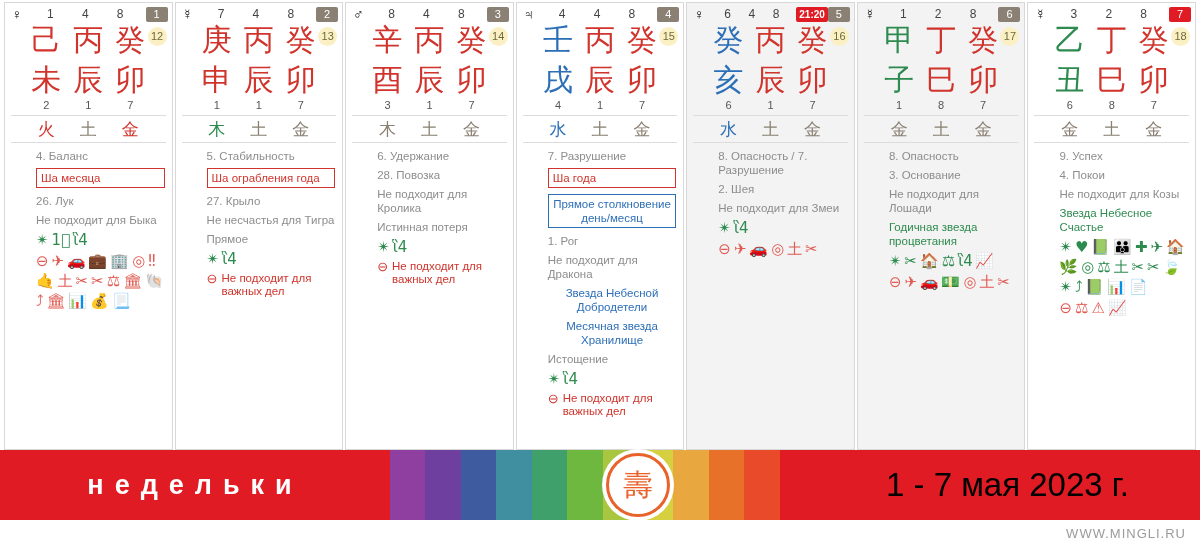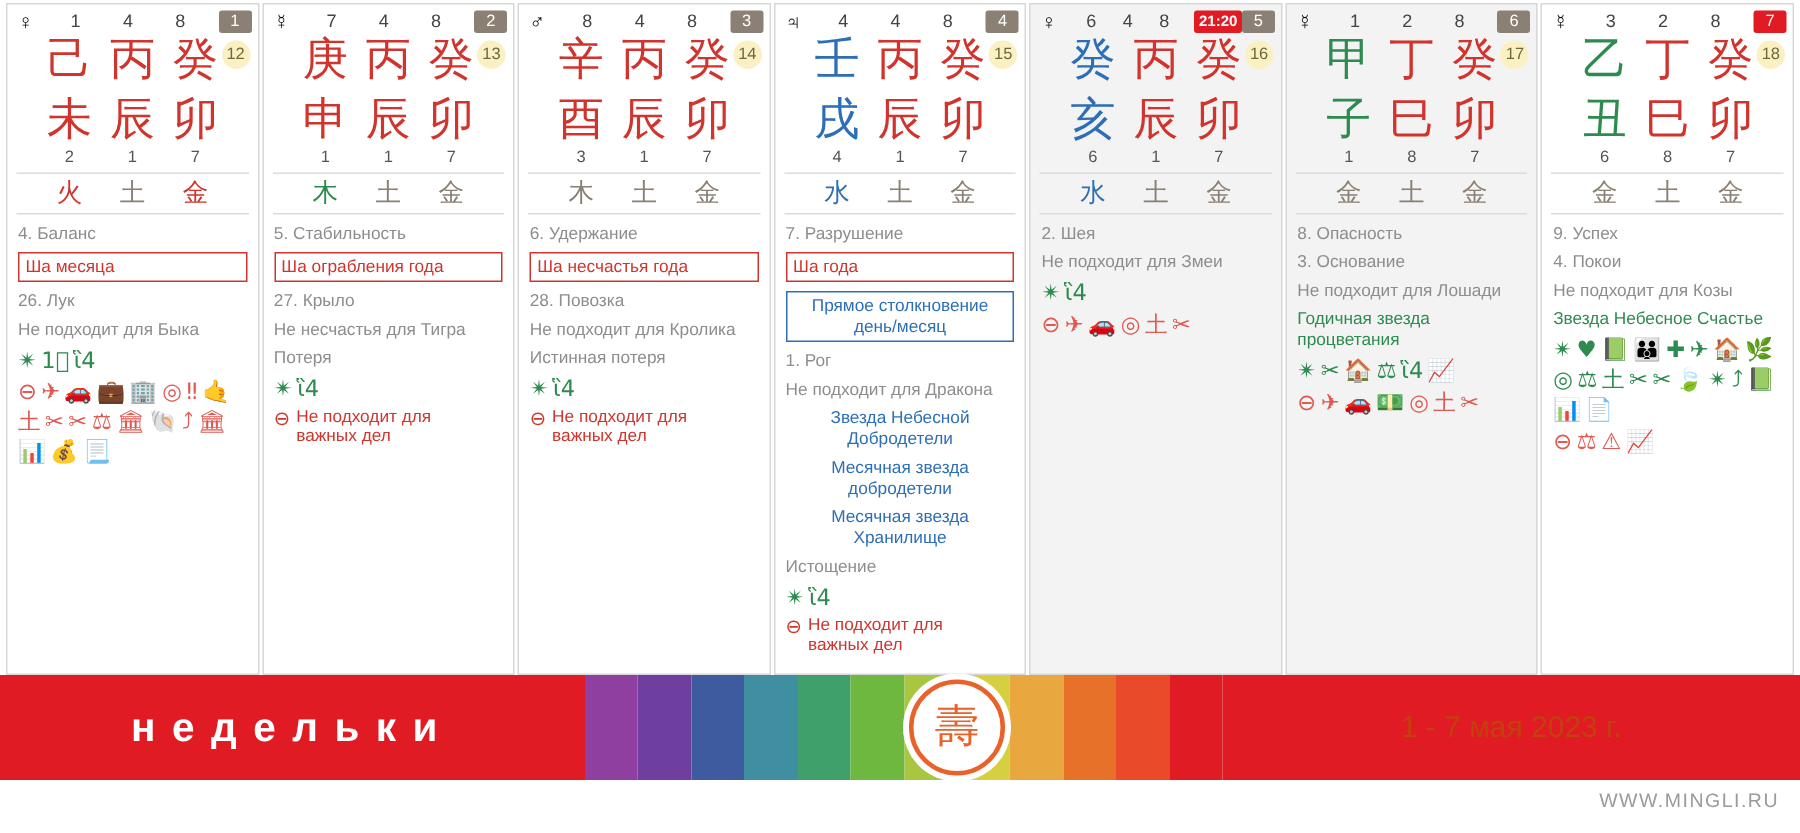--- a/index.html
+++ b/index.html
@@ -43,21 +43,21 @@
   }
   .smallnums{display:flex;justify-content:center;font-size:11px;color:#555;margin-top:-2px;}
   .smallnums span{width:42px;text-align:center;}
 
   .sep{border-top:1px solid #dcdcdc;margin:4px 6px 0 6px;}
   .elems{display:flex;justify-content:center;margin-top:3px;}
   .elems span{width:42px;text-align:center;font-family:"DejaVu Sans", sans-serif;font-size:17px;line-height:20px;}
   .sep2{border-top:1px solid #dcdcdc;margin:3px 6px 6px 6px;}
 
   
-  .txt{padding:0 7px 6px 7px;font-size:11.5px;line-height:14px;color:#555;}
+  .txt{padding:0 7px 6px 7px;font-size:11.5px;line-height:14px;color:#555;margin-left:24px;}
   .txt .line{margin:0 0 5px 0;}
   .txt .muted{color:#8d8d8d;}
   .txt .blue{color:#2d6fb7;text-align:center;}
   .txt .green{color:#2e8b4f;}
   .boxed{
     border:1px solid #d0342c;color:#d0342c;padding:2px 4px;margin:0 0 6px 0;
     display:block;font-size:11.5px;line-height:14px;
   }
   .boxed.blue{border-color:#2d6fb7;color:#2d6fb7;}
 
@@ -83,21 +83,21 @@
     width:58px;height:58px;border-radius:50%;border:3px solid #e8622a;
     display:flex;align-items:center;justify-content:center;color:#e8622a;
     font-family:"DejaVu Sans", sans-serif;font-size:30px;line-height:30px;
   }
   .word{
     position:absolute;left:0;top:0;width:390px;height:70px;display:flex;align-items:center;
     justify-content:center;color:#fff;font-size:27px;letter-spacing:11px;font-weight:bold;
   }
   .dates{
     position:absolute;right:0;top:0;width:385px;height:70px;display:flex;align-items:center;
-    justify-content:center;color:#c2410c;font-size:20px;
+    justify-content:center;color:#000000;font-size:33px;
   }
   .footer{position:absolute;left:0;top:520px;width:1200px;height:35px;background:#fff;}
   .site{position:absolute;right:14px;top:526px;color:#9b9b9b;font-size:13px;letter-spacing:1px;}
 </style>
 </head>
 <body>
 
 <div class="page">
 
   <div class="cards" id="cards">
@@ -198,21 +198,21 @@
           <span style="color:#2e8b4f">木</span>
           <span style="color:#8a8073">土</span>
           <span style="color:#8a8073">金</span>
         </div>
         <div class="sep2"></div>
         <div class="txt">
           <div class="line muted">5. Стабильность</div>
           <span class="boxed">Ша ограбления года</span>
           <div class="line muted">27. Крыло</div>
           <div class="line muted">Не несчастья для Тигра</div>
-          <div class="line muted">Потеря</div>
+          <div class="line muted">Прямое</div>
           <div class="icons ic-green">
             <span>✴</span>
             <span>ἳ4</span>
           </div>
           <div class="badline">
             <span class="dot">⊖</span>
             <span>Не подходит для<br>важных дел</span>
           </div>
         </div>
       </div>
@@ -244,21 +244,20 @@
         </div>
         <div class="sep"></div>
         <div class="elems">
           <span style="color:#8a8073">木</span>
           <span style="color:#8a8073">土</span>
           <span style="color:#8a8073">金</span>
         </div>
         <div class="sep2"></div>
         <div class="txt">
           <div class="line muted">6. Удержание</div>
-          <span class="boxed">Ша несчастья года</span>
           <div class="line muted">28. Повозка</div>
           <div class="line muted">Не подходит для Кролика</div>
           <div class="line muted">Истинная потеря</div>
           <div class="icons ic-green">
             <span>✴</span>
             <span>ἳ4</span>
           </div>
           <div class="badline">
             <span class="dot">⊖</span>
             <span>Не подходит для<br>важных дел</span>
@@ -298,21 +297,20 @@
           <span style="color:#8a8073">金</span>
         </div>
         <div class="sep2"></div>
         <div class="txt">
           <div class="line muted">7. Разрушение</div>
           <span class="boxed">Ша года</span>
           <span class="boxed blue">Прямое столкновение день/месяц</span>
           <div class="line muted">1. Рог</div>
           <div class="line muted">Не подходит для Дракона</div>
           <div class="line blue">Звезда Небесной Добродетели</div>
-          <div class="line blue">Месячная звезда добродетели</div>
           <div class="line blue">Месячная звезда Хранилище</div>
           <div class="line muted">Истощение</div>
           <div class="icons ic-green">
             <span>✴</span>
             <span>ἳ4</span>
           </div>
           <div class="badline">
             <span class="dot">⊖</span>
             <span>Не подходит для<br>важных дел</span>
           </div>
@@ -346,20 +344,21 @@
           <span>7</span>
         </div>
         <div class="sep"></div>
         <div class="elems">
           <span style="color:#2d6fb7">水</span>
           <span style="color:#8a8073">土</span>
           <span style="color:#8a8073">金</span>
         </div>
         <div class="sep2"></div>
         <div class="txt">
+          <div class="line muted">8. Опасность / 7. Разрушение</div>
           <div class="line muted">2. Шея</div>
           <div class="line muted">Не подходит для Змеи</div>
           <div class="icons ic-green">
             <span>✴</span>
             <span>ἳ4</span>
           </div>
           <div class="icons ic-red">
             <span>⊖</span>
             <span>✈</span>
             <span>🚗</span>

